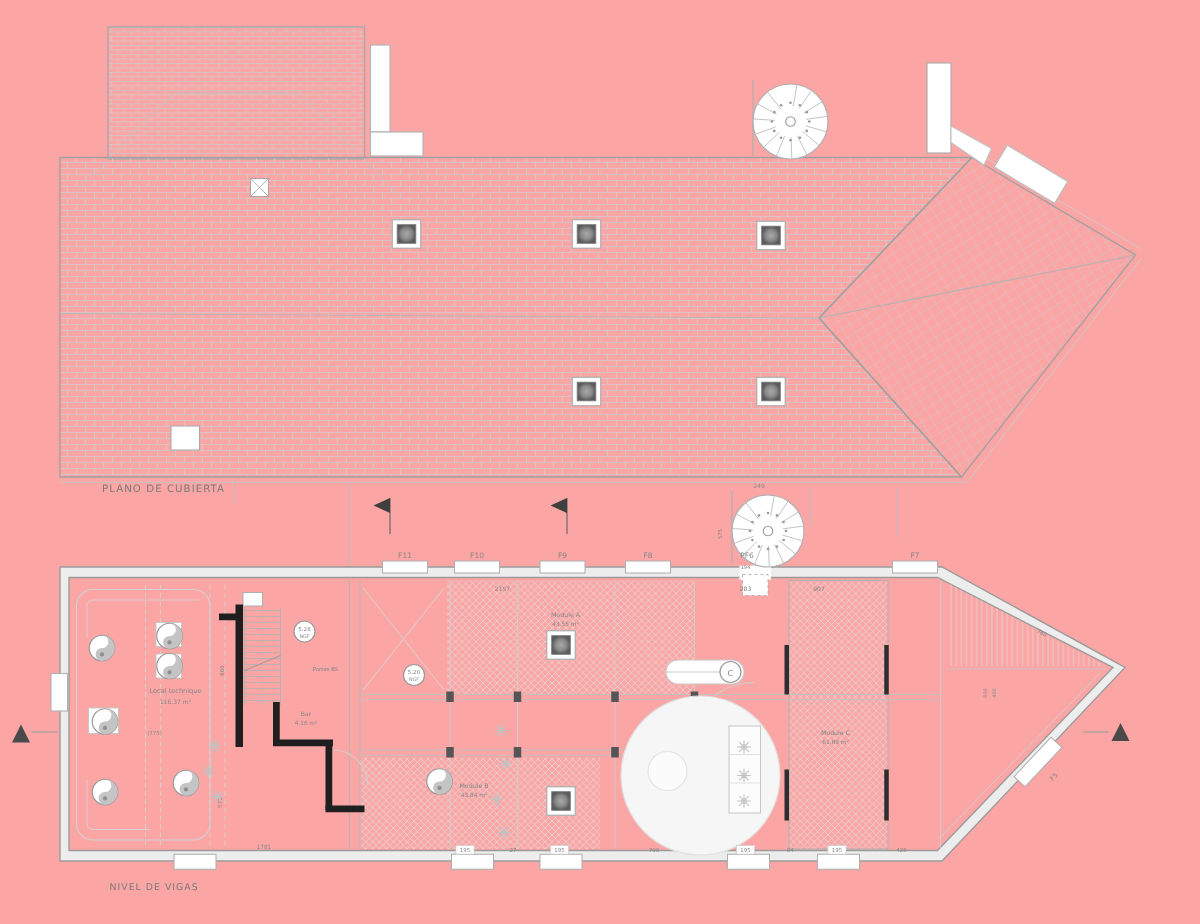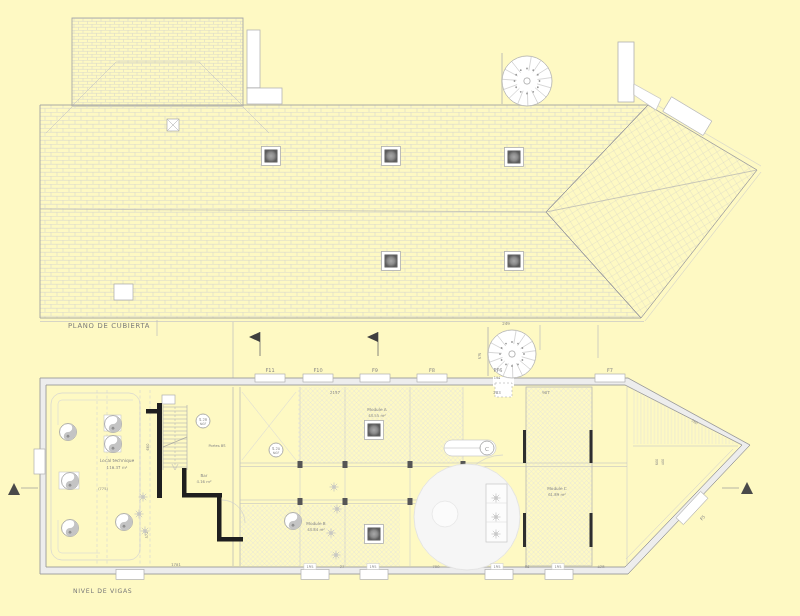--- a/index.html
+++ b/index.html
@@ -1,16 +1,16 @@
 <!DOCTYPE html>
 <html><head>
 <meta charset="utf-8">
 <style>
   html,body{margin:0;padding:0;background:#fff;}
-  #sheet{position:relative;width:800px;height:616px;background:#fef9c3;overflow:hidden;}
+  #sheet{position:relative;width:800px;height:616px;background:#fca5a5;overflow:hidden;}
   svg{position:absolute;left:0;top:0;}
   svg text{font-family:"DejaVu Sans", sans-serif; fill:#868686;}
   .title{letter-spacing:.7px; fill:#7a7a7a;}
 </style>
 </head>
 <body>
 
 <div id="sheet">
 <svg width="800" height="616" viewBox="0 0 800 616">
   <defs>

